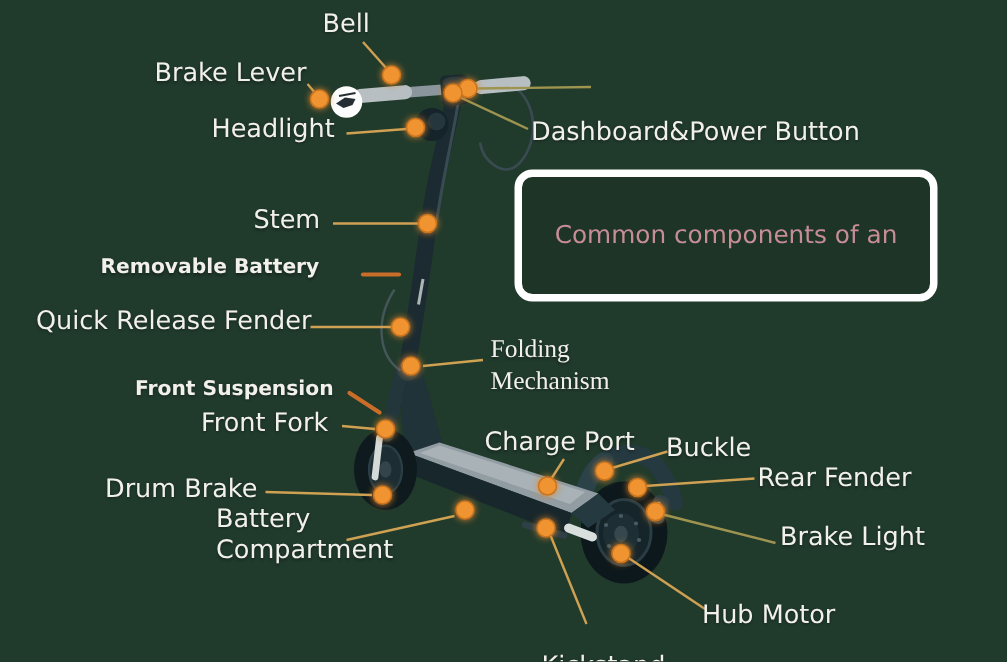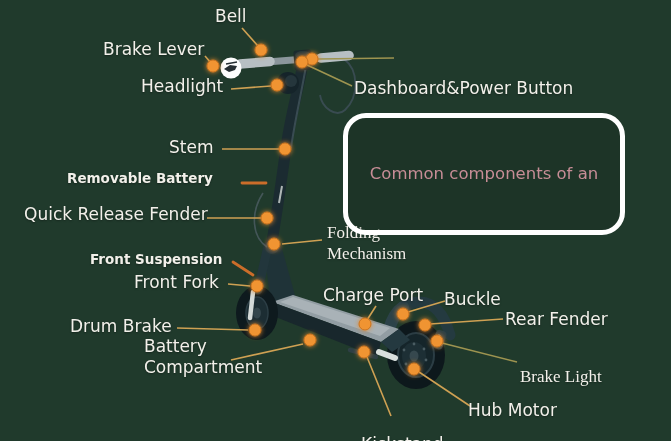--- a/index.html
+++ b/index.html
@@ -23,24 +23,24 @@
   .label{
     position:absolute;
     font-size:17px;line-height:21px;
     color:var(--label-text);
     white-space:nowrap;
     text-shadow:0 1px 2px rgba(0,0,0,0.35);
   }
   .label.wrap{white-space:normal;}
   .label.small{font-size:13.5px;line-height:17px;font-weight:700;}
   .title-box{
-    position:absolute;left:343px;top:113px;width:282px;height:122px;
+    position:absolute;left:343px;top:113px;width:282px;height:88px;
     box-sizing:border-box;
     border:5px solid var(--title-border);
-    border-radius:23px;
+    border-radius:12px;
     background:rgba(8,18,10,0.12);
     display:flex;flex-direction:column;justify-content:center;
     gap:3px;
   }
   .title-box div{
     color:var(--title-text);
     font-size:16.5px;line-height:20px;
     text-align:center;
   }
   .cline{stroke:var(--callout-line);stroke-width:1.6;}
@@ -195,21 +195,21 @@
   <div class="label small" style="left:67px;top:170px;">Removable Battery</div>
   <div class="label" style="left:24px;top:204px;">Quick Release Fender</div>
   <div class="label wrap" style="left:327px;top:222px;width:112px;font-family:Liberation Serif, serif;">Folding Mechanism</div>
   <div class="label small" style="left:90px;top:251px;">Front Suspension</div>
   <div class="label" style="left:134px;top:272px;">Front Fork</div>
   <div class="label" style="left:323px;top:285px;">Charge Port</div>
   <div class="label" style="left:444px;top:289px;">Buckle</div>
   <div class="label" style="left:505px;top:309px;">Rear Fender</div>
   <div class="label" style="left:70px;top:316px;">Drum Brake</div>
   <div class="label wrap" style="left:144px;top:336px;width:140px;">Battery Compartment</div>
-  <div class="label" style="left:520px;top:366px;font-family:Liberation Serif, serif;">Brake Light</div>
+  <div class="label" style="left:520px;top:348px;">Brake Light</div>
   <div class="label" style="left:468px;top:400px;">Hub Motor</div>
   <div class="label" style="left:361px;top:417px;margin-top:17px;">Kickstand</div>
 
   <div class="title-box">
     <div>Common components of an</div>
   </div>
 
 </div>
 
 </body></html>

